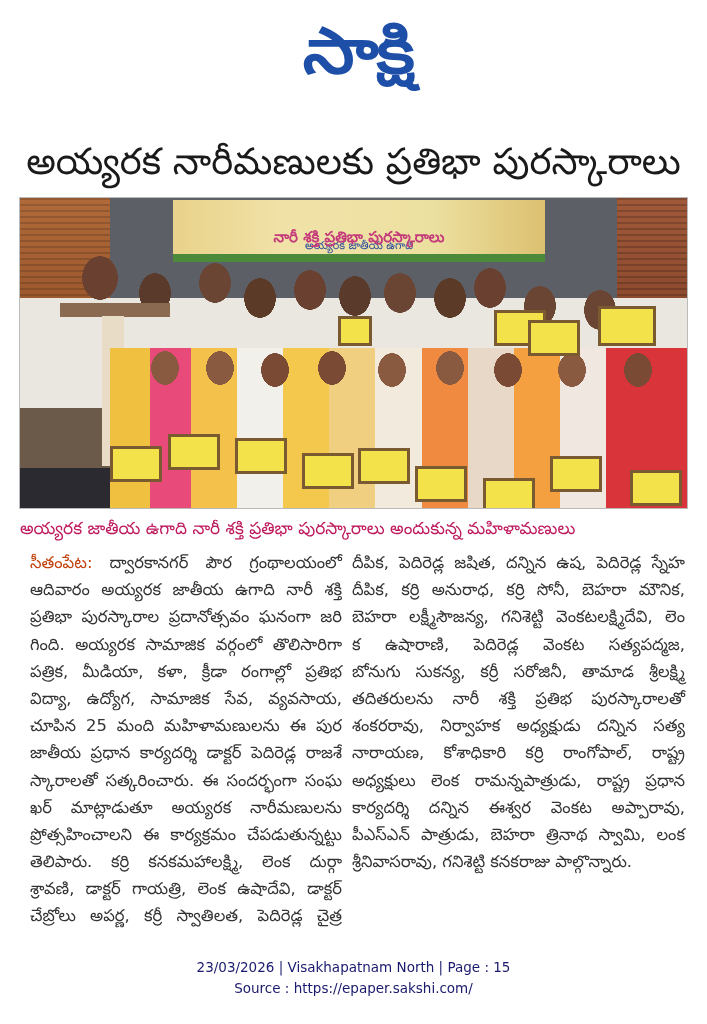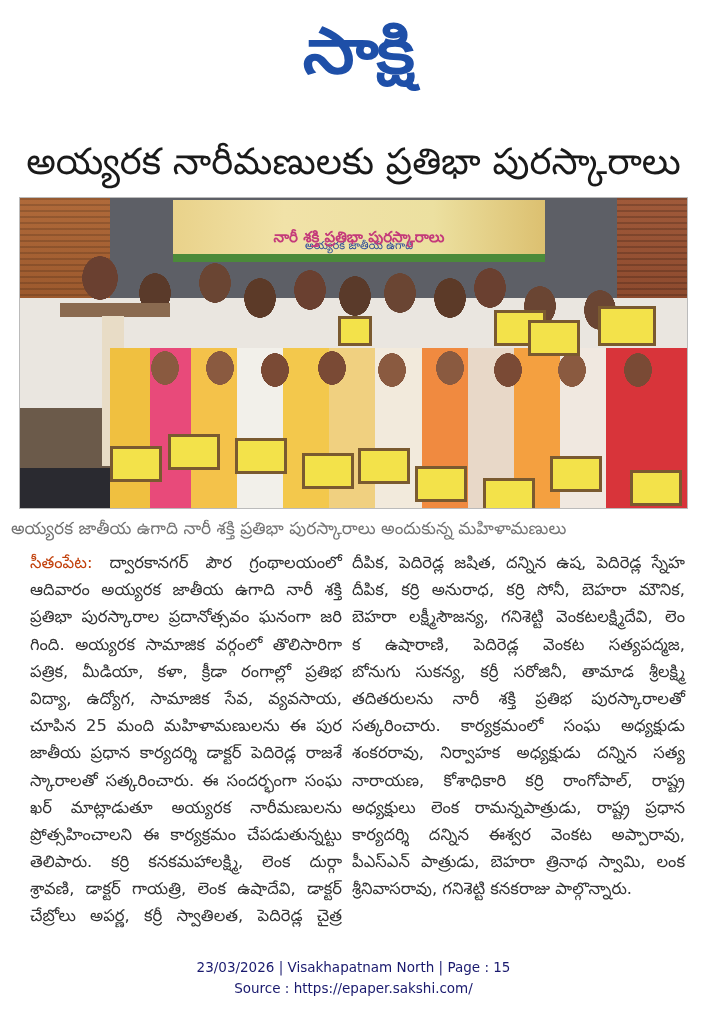--- a/index.html
+++ b/index.html
@@ -43,21 +43,21 @@
       radial-gradient(ellipse 14px 17px at 165px 22px, #7a4a35 98%, transparent 100%),
       radial-gradient(ellipse 14px 17px at 222px 20px, #7a4a35 98%, transparent 100%),
       radial-gradient(ellipse 14px 17px at 282px 22px, #8a5a40 98%, transparent 100%),
       radial-gradient(ellipse 14px 17px at 340px 20px, #8a5a40 98%, transparent 100%),
       radial-gradient(ellipse 14px 17px at 398px 22px, #7a4a35 98%, transparent 100%),
       radial-gradient(ellipse 14px 17px at 462px 22px, #8a5a40 98%, transparent 100%),
       radial-gradient(ellipse 14px 17px at 528px 22px, #7a4a35 98%, transparent 100%); }
   .photo .cert { position:absolute; width: 52px; height: 36px; background:#f3e24a; border: 3px solid #7a5a30; box-sizing: border-box; }
   .photo .camera-bottom { position:absolute; left: 0; bottom: 0; width: 90px; height: 40px; background:#2a2a30; }
 
-  .caption { position: absolute; left: 11px; top: 515px; width: 670px; font-size: 17px; color: #737373; line-height: 26px; white-space: nowrap; }
+  .caption { position: absolute; left: 20px; top: 515px; width: 670px; font-size: 17px; color: #be185d; line-height: 26px; white-space: nowrap; }
 
   .col { position: absolute; top: 549px; font-size: 16.4px; line-height: 27.2px; color: #333; text-align: justify; text-align-last: justify; }
   .col .ln { display: block; white-space: nowrap; height: 27.2px; }
   .col .ln.last { text-align-last: left; }
   .col-left { left: 30px; width: 312px; }
   .col-right { left: 352px; width: 333px; }
   .dateline { font-weight: normal; color: #c2410c; }
 
   .footer { position: absolute; left: 0; top: 957px; width: 707px; text-align: center; font-family: "DejaVu Sans", sans-serif; font-size: 13.5px; color: #1a1a6e; line-height: 21px; }
 </style>
@@ -119,21 +119,20 @@
   <span class="ln">చేబ్రోలు అపర్ణ, కర్రీ స్వాతిలత, పెదిరెడ్ల చైత్ర</span>
 </div>
 
 <div class="col col-right">
   <span class="ln">దీపిక, పెదిరెడ్ల జషిత, దన్నిన ఉష, పెదిరెడ్ల స్నేహ</span>
   <span class="ln">దీపిక, కర్రి అనురాధ, కర్రి సోనీ, బెహరా మౌనిక,</span>
   <span class="ln">బెహరా లక్ష్మీసౌజన్య, గనిశెట్టి వెంకటలక్ష్మిదేవి, లెం</span>
   <span class="ln">క ఉషారాణి, పెదిరెడ్ల వెంకట సత్యపద్మజ,</span>
   <span class="ln">బోనుగు సుకన్య, కర్రీ సరోజినీ, తామాడ శ్రీలక్ష్మి</span>
   <span class="ln">తదితరులను నారీ శక్తి ప్రతిభ పురస్కారాలతో</span>
-  <span class="ln">సత్కరించారు. కార్యక్రమంలో సంఘ అధ్యక్షుడు</span>
   <span class="ln">శంకరరావు, నిర్వాహక అధ్యక్షుడు దన్నిన సత్య</span>
   <span class="ln">నారాయణ, కోశాధికారి కర్రి రాంగోపాల్, రాష్ట్ర</span>
   <span class="ln">అధ్యక్షులు లెంక రామన్నపాత్రుడు, రాష్ట్ర ప్రధాన</span>
   <span class="ln">కార్యదర్శి దన్నిన ఈశ్వర వెంకట అప్పారావు,</span>
   <span class="ln">పీఎస్ఎన్ పాత్రుడు, బెహరా త్రినాథ స్వామి, లంక</span>
   <span class="ln last">శ్రీనివాసరావు, గనిశెట్టి కనకరాజు పాల్గొన్నారు.</span>
 </div>
 
 <div class="footer">
   <div>23/03/2026 | Visakhapatnam North | Page : 15</div>

